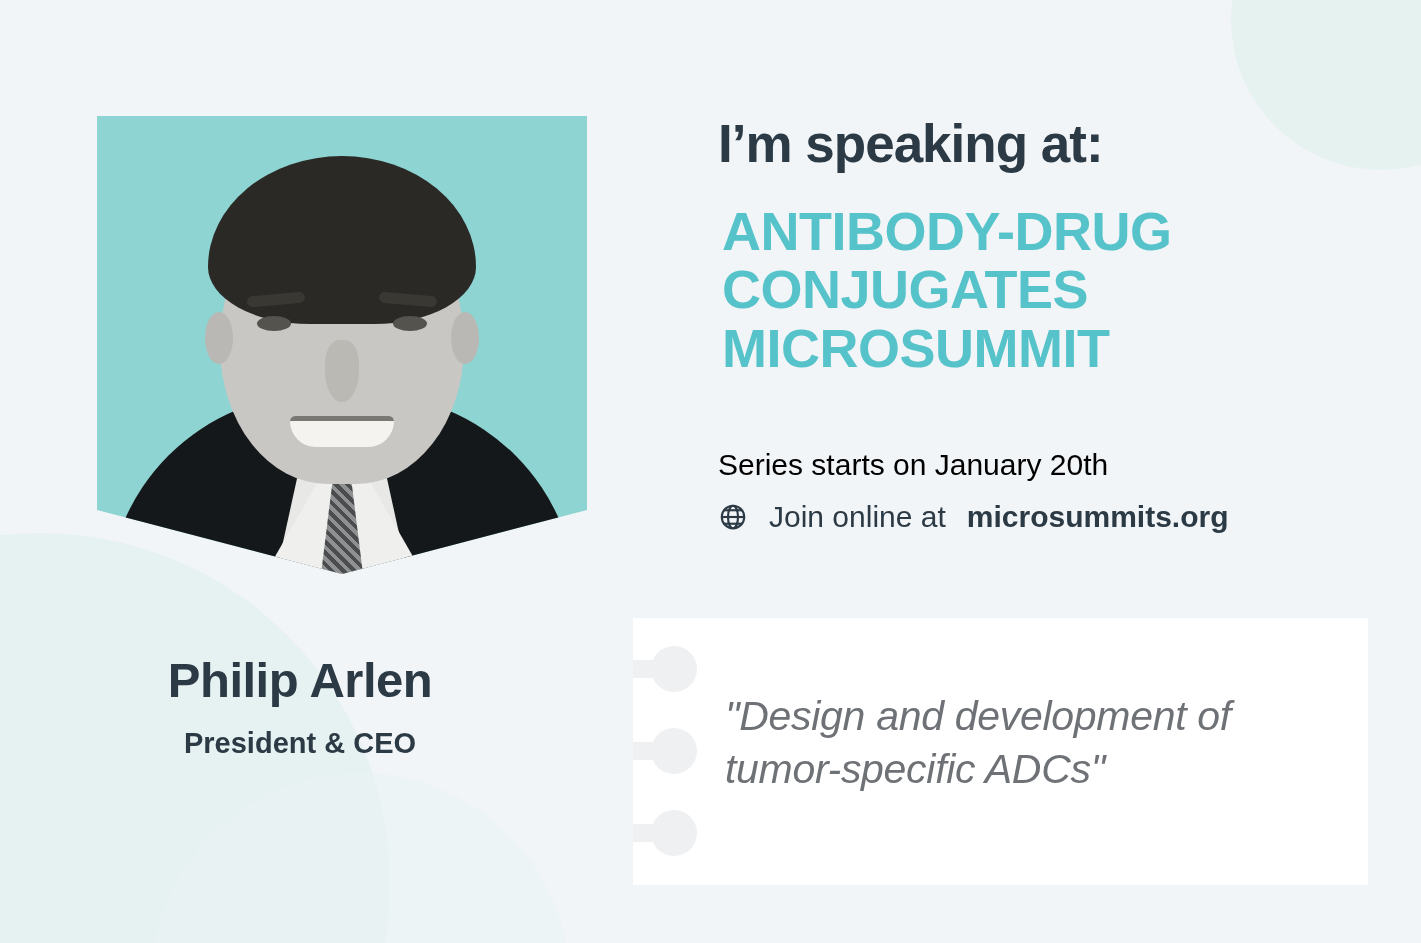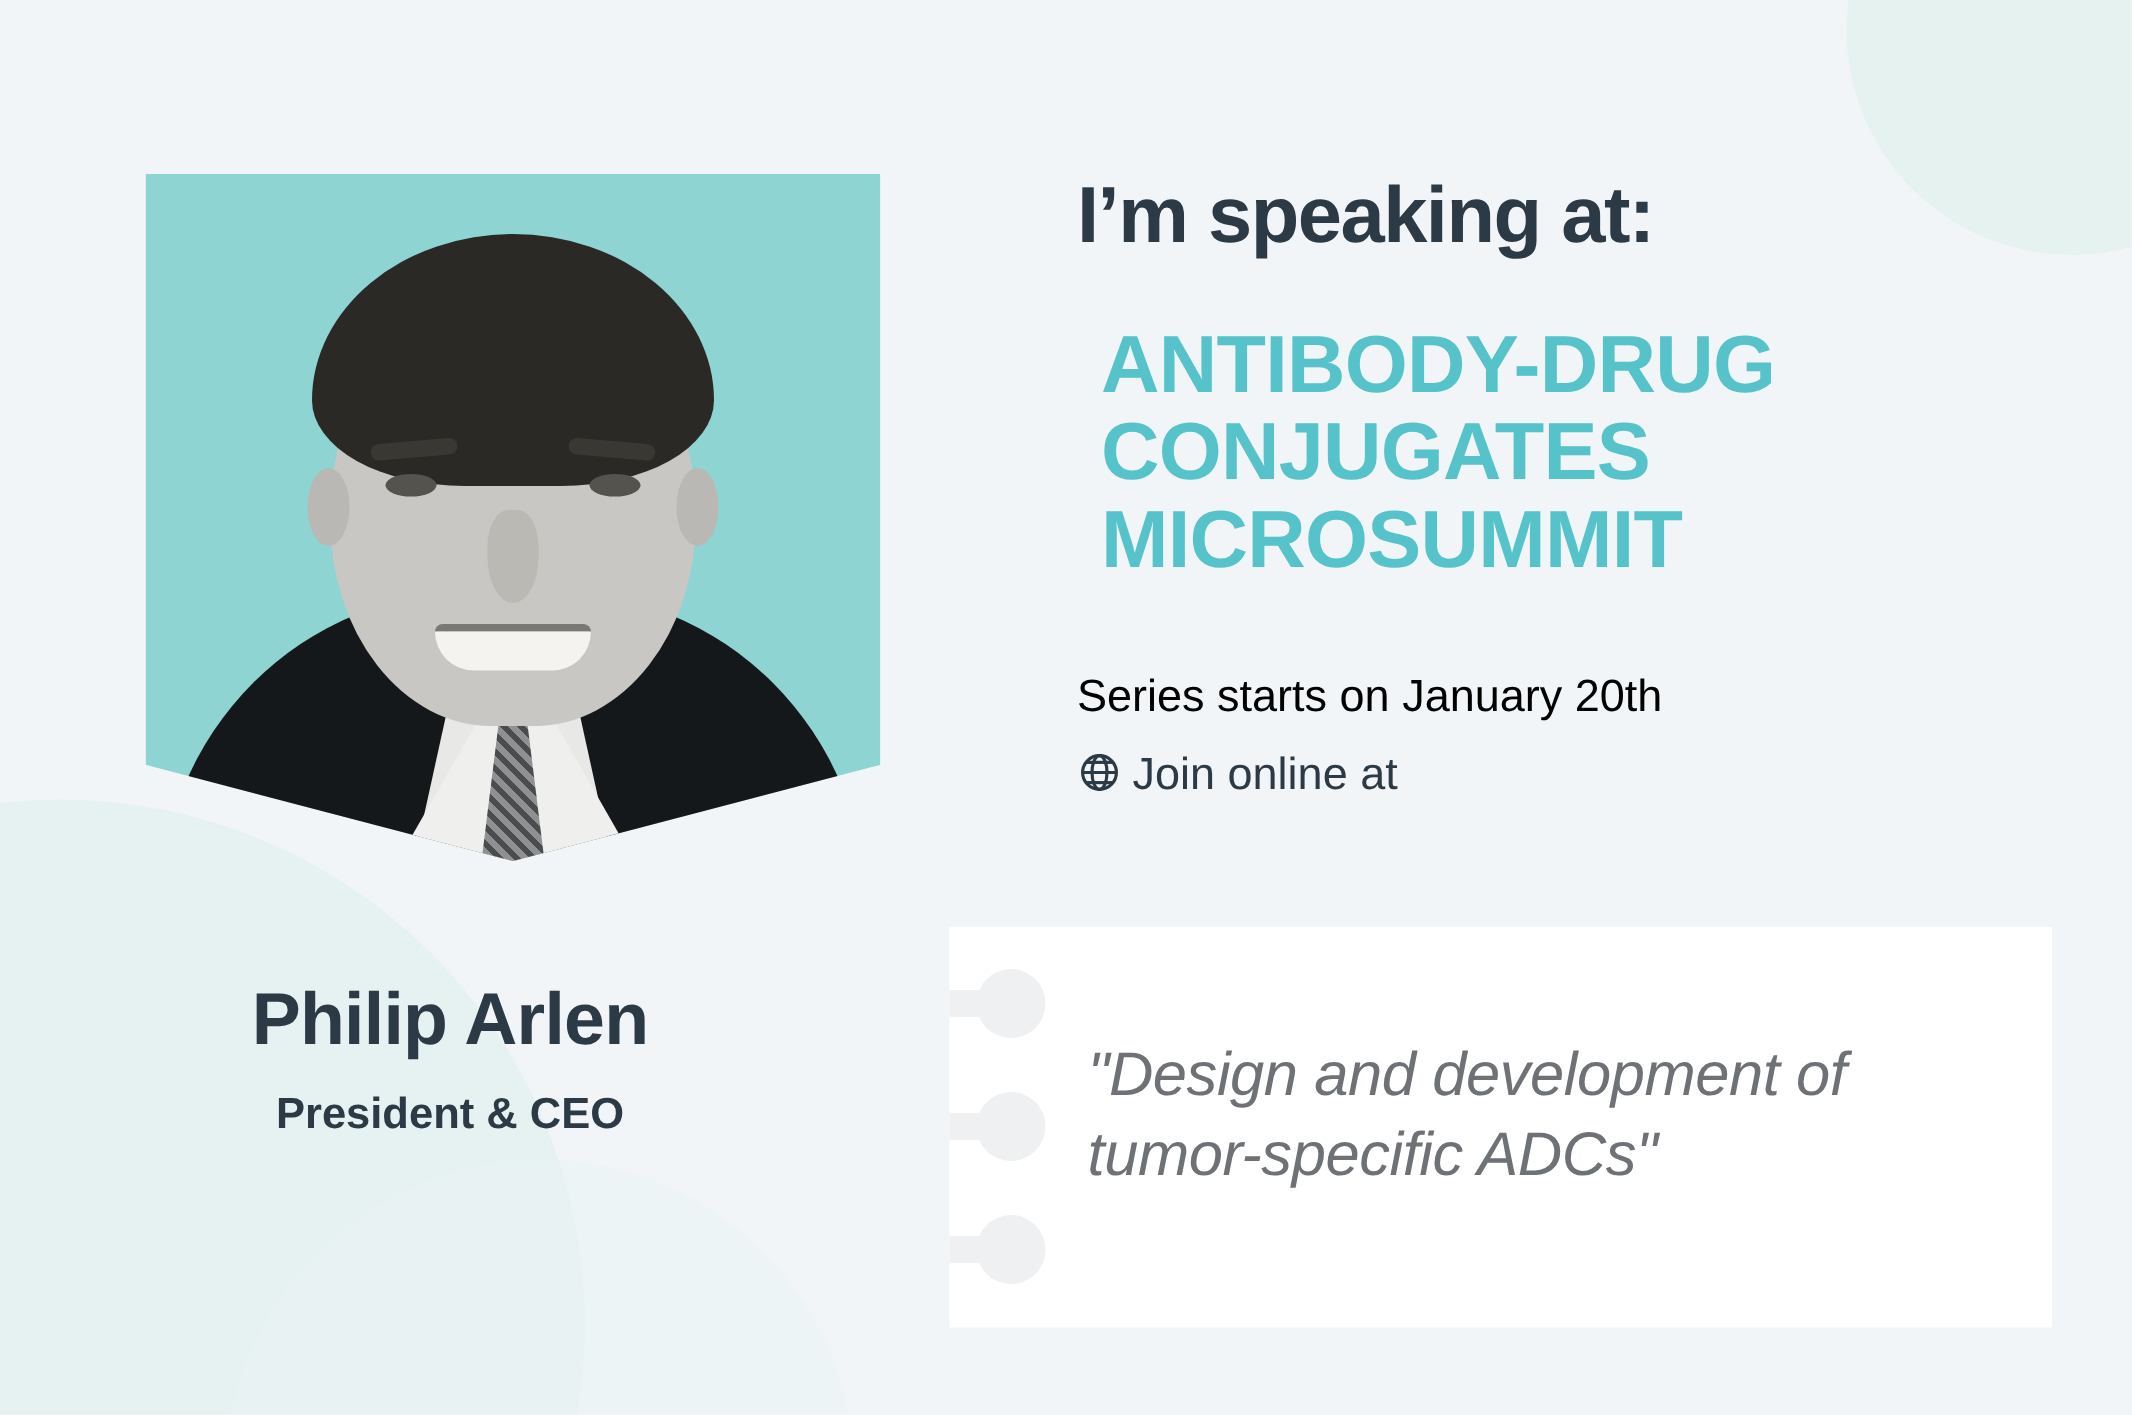--- a/index.html
+++ b/index.html
@@ -257,40 +257,40 @@
   .event-title {
     position: absolute;
     top: 198px;
     left: 0;
     width: 620px;
     font-size: 54px;
     font-weight: bold;
     color: #55c3c9;
     line-height: 1.08;
     letter-spacing: -0.5px;
-    margin: 16px;
+    margin: 4px;
     text-transform: uppercase;
   }
   .series-line {
     position: absolute;
     top: 448px;
     left: 0;
     font-size: 30px;
     color: #000000;
     margin: 0;
   }
   .join-line {
     position: absolute;
     top: 500px;
     left: 0;
     font-size: 30px;
     color: #2b3a45;
     display: flex;
-    align-items: flex-start;
-    gap: 7px;
+    align-items: center;
+    gap: 21px;
     margin: 0;
   }
   .globe-icon {
     display: inline-flex;
     width: 30px;
     height: 30px;
     flex: 0 0 30px;
     color: #2b3a45;
   }
   .join-site {
@@ -394,20 +394,21 @@
       <span class="globe-icon">
         <svg viewBox="0 0 24 24" width="30" height="30" fill="none" stroke="currentColor" stroke-width="1.7">
           <circle cx="12" cy="12" r="9"></circle>
           <ellipse cx="12" cy="12" rx="4" ry="9"></ellipse>
           <line x1="3" y1="12" x2="21" y2="12"></line>
           <line x1="4.6" y1="6.6" x2="19.4" y2="6.6"></line>
           <line x1="4.6" y1="17.4" x2="19.4" y2="17.4"></line>
         </svg>
       </span>
       <span>Join online at</span>
+      <span class="join-site">microsummits.org</span>
     </p>
   </div>
 
   <div class="quote-card">
     <div class="ring ring-1"></div>
     <div class="ring ring-2"></div>
     <div class="ring ring-3"></div>
     <p class="quote-text">"Design and development of tumor-specific ADCs"</p>
   </div>
 

